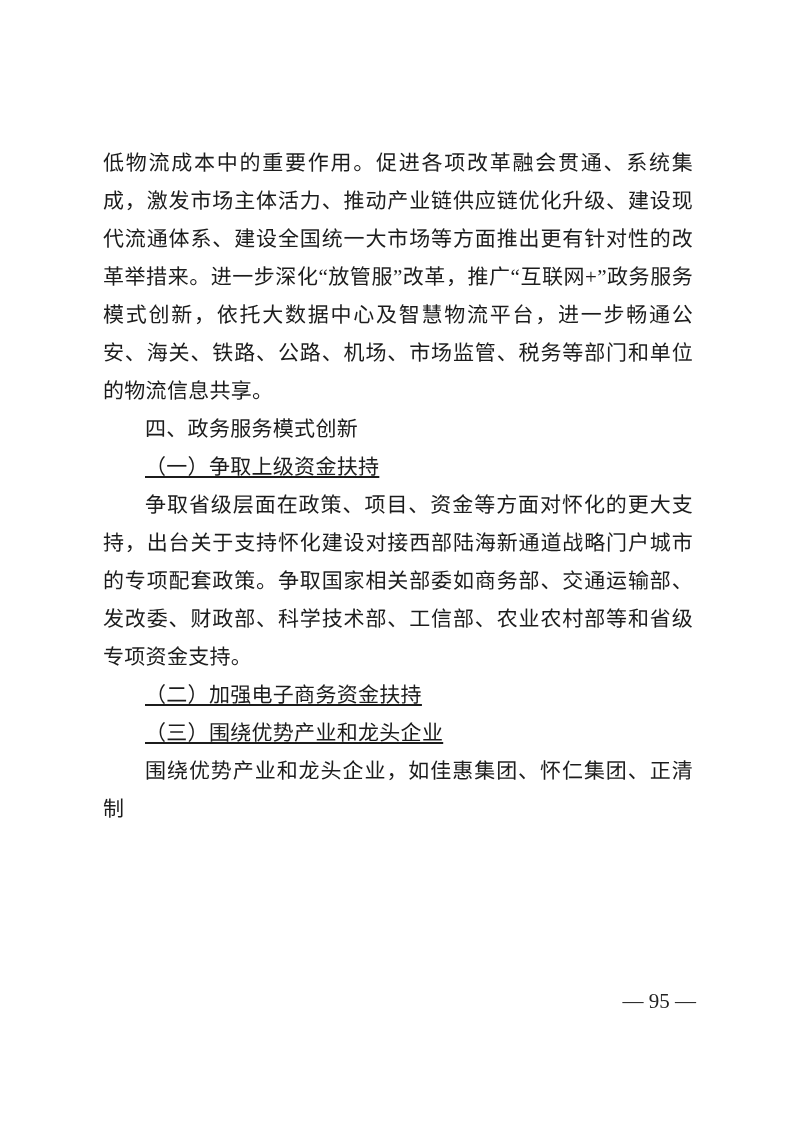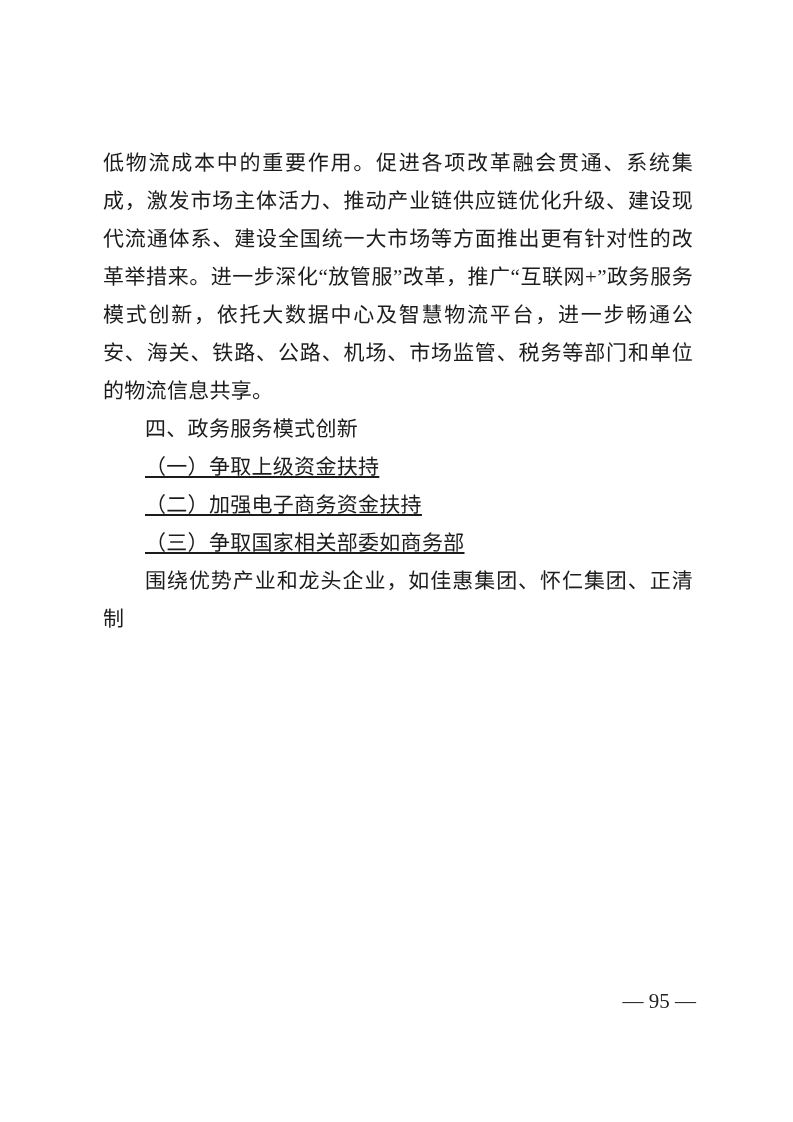--- a/index.html
+++ b/index.html
@@ -60,21 +60,22 @@
   }
 </style>
 </head>
 <body>
 
 <div class="page">
   <div class="content">
     <p class="para-continuation">低物流成本中的重要作用。促进各项改革融会贯通、系统集成，激发市场主体活力、推动产业链供应链优化升级、建设现代流通体系、建设全国统一大市场等方面推出更有针对性的改革举措来。进一步深化“放管服”改革，推广“互联网+”政务服务模式创新，依托大数据中心及智慧物流平台，进一步畅通公安、海关、铁路、公路、机场、市场监管、税务等部门和单位的物流信息共享。</p>
     <h2 class="section-heading">四、政务服务模式创新</h2>
     <h3 class="subsection-heading">（一）争取上级资金扶持</h3>
+    <p class="para-indent">争取省级层面在政策、项目、资金等方面对怀化的更大支持，出台关于支持怀化建设对接西部陆海新通道战略门户城市的专项配套政策。争取国家相关部委如商务部、交通运输部、发改委、财政部、科学技术部、工信部、农业农村部等和省级专项资金支持。</p>
     <h3 class="subsection-heading">（二）加强电子商务资金扶持</h3>
-    <h3 class="subsection-heading">（三）争取国家相关部委如商务部</h3>
+    <h3 class="subsection-heading">（三）围绕优势产业和龙头企业</h3>
     <p class="para-indent">围绕优势产业和龙头企业，如佳惠集团、怀仁集团、正清制</p>
   </div>
 
   <div class="page-footer">
     <span>— 95 —</span>
   </div>
 </div>
 
 </body></html>

